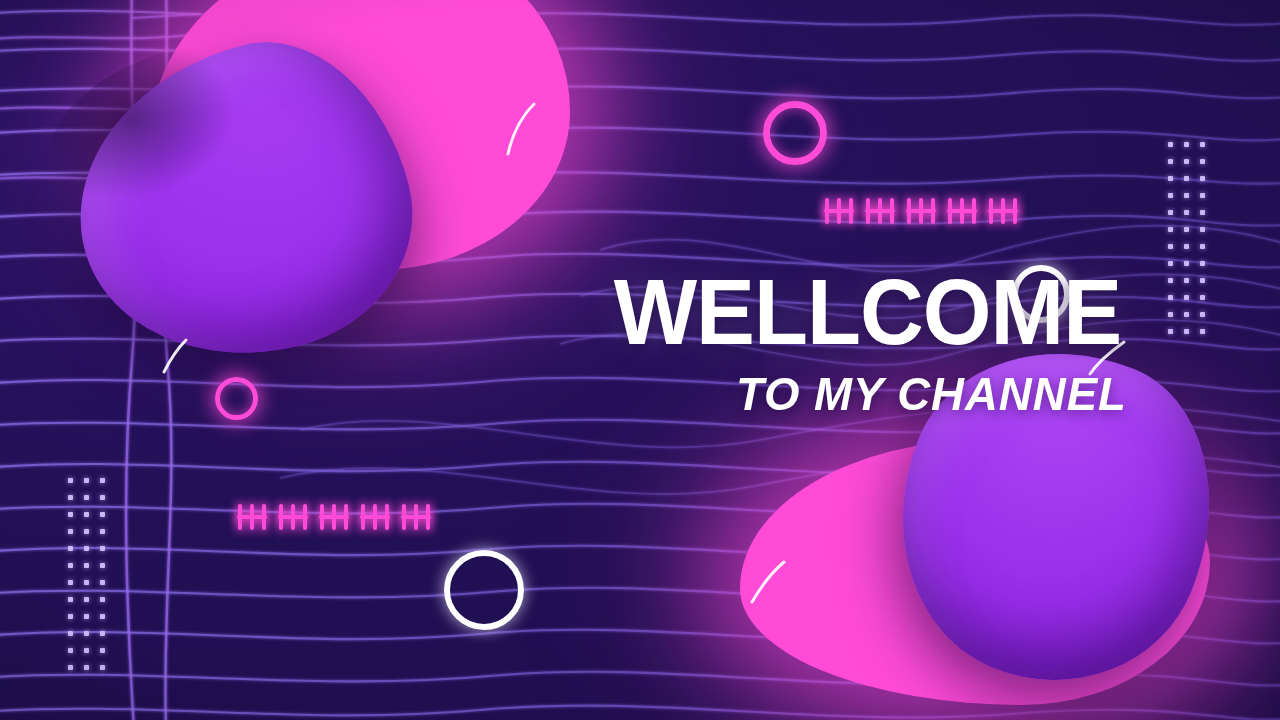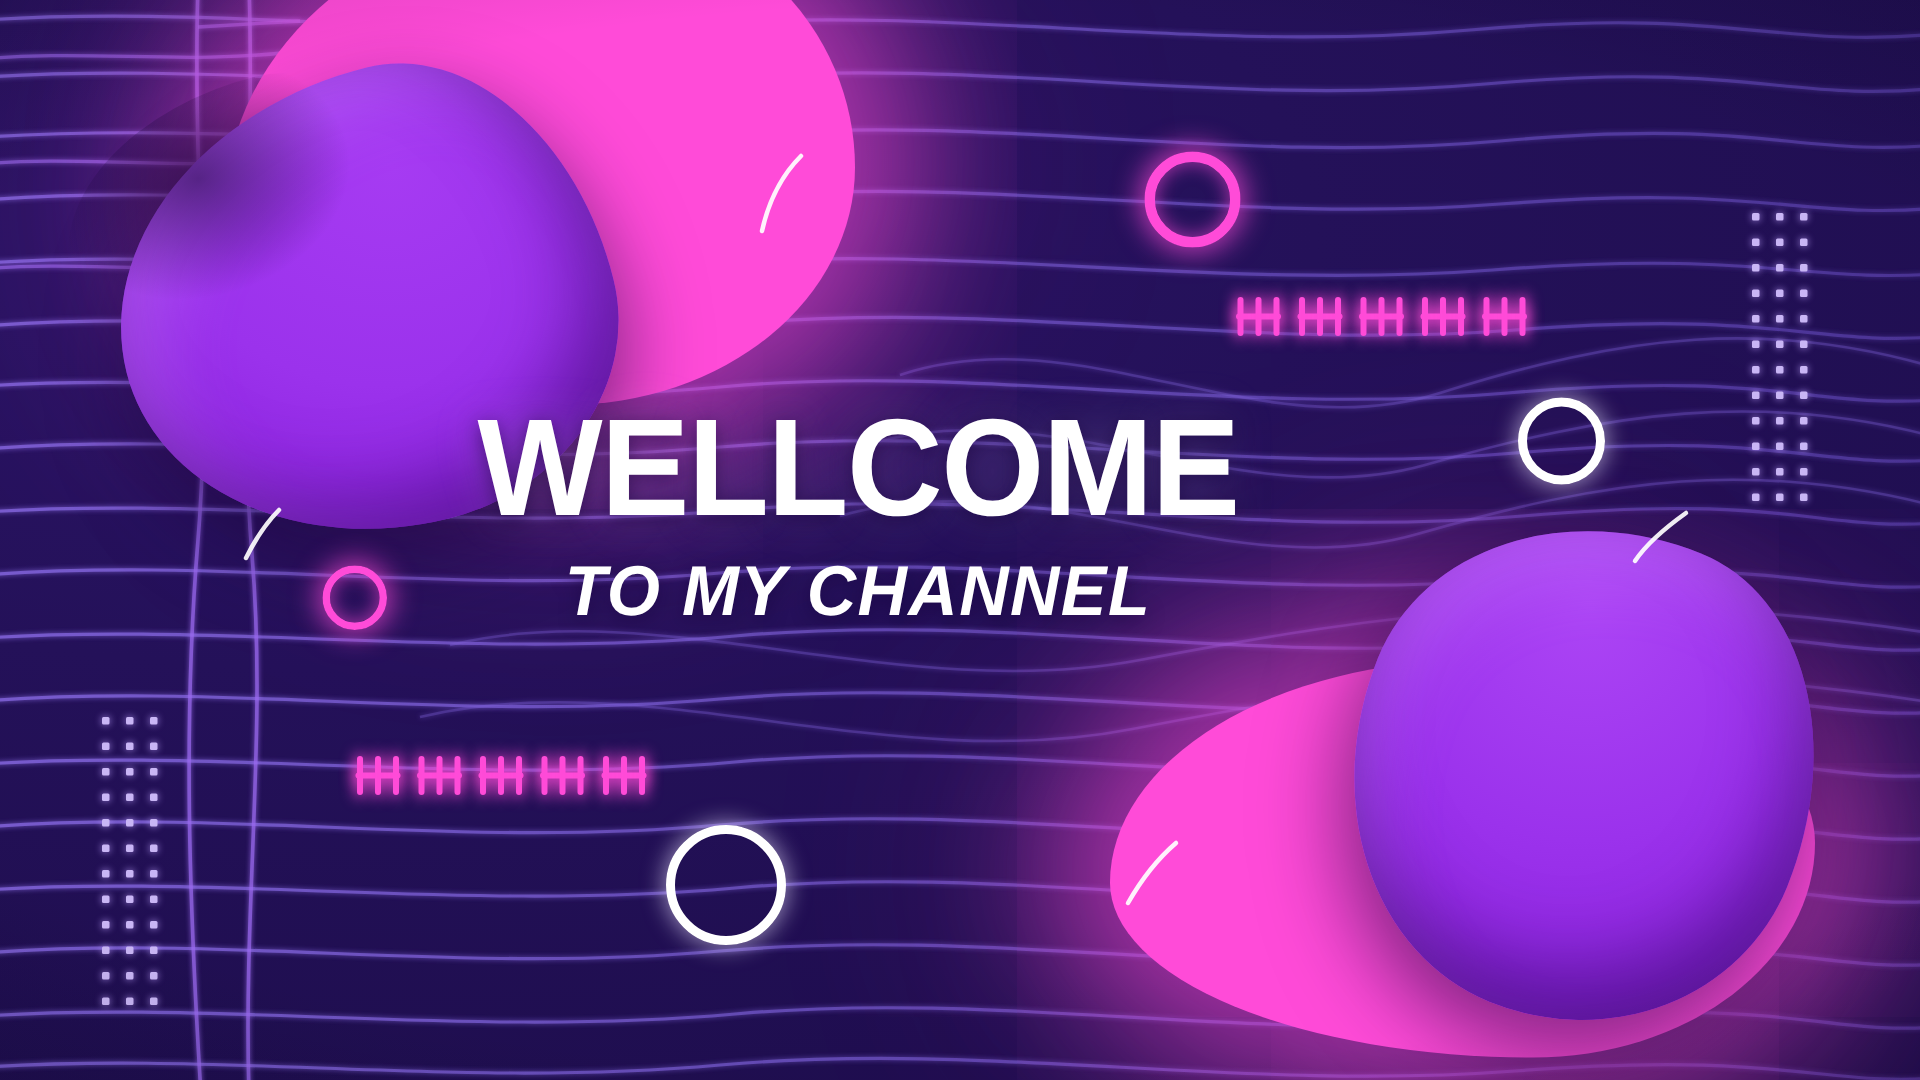--- a/index.html
+++ b/index.html
@@ -116,21 +116,21 @@
     display:block;width:5px;height:5px;margin:0 auto;
     background:#C9B6F5;border-radius:1px;
     box-shadow:0 0 4px 1px rgba(190,160,255,.45);
   }
   #dots-right{left:1162px;top:142px;}
   #dots-left{left:62px;top:478px;}
 
   
   #text-block{
     position:absolute;left:0;top:268px;width:1144px;
-    text-align:center;
+    text-align:right;
   }
   #title{
     margin:0;
     font-size:92px;
     line-height:.96;
     font-weight:bold;
     letter-spacing:-1px;
     color:#FFFFFF;
     text-shadow:0 3px 14px rgba(20,0,55,.55), 0 0 34px rgba(230,200,255,.22);
     font-stretch:condensed;

